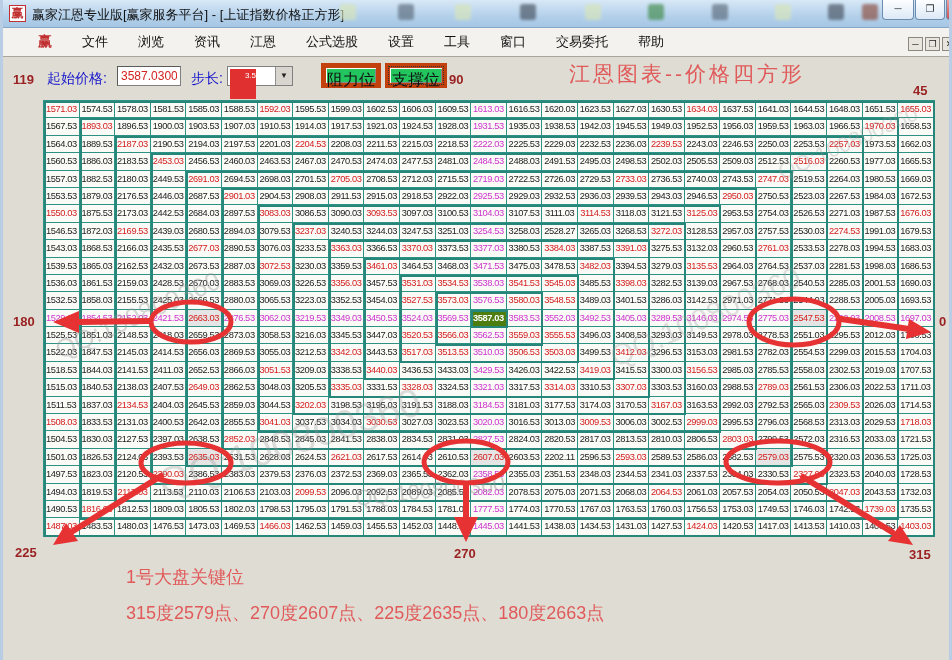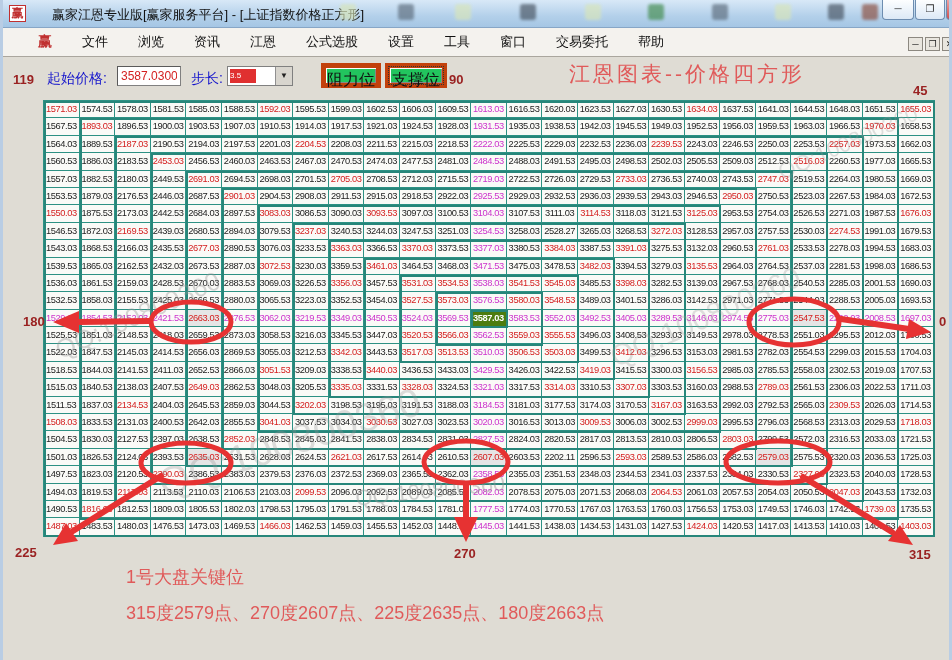--- a/index.html
+++ b/index.html
@@ -4,41 +4,41 @@
 <style>
   html,body{margin:0;padding:0;background:#888;}
   *{box-sizing:border-box;font-family:"Liberation Sans",sans-serif;}
   #app{position:relative;width:952px;height:660px;background:#dfdcd4;overflow:hidden;
        border-left:3px solid #b9cde4;border-right:3px solid #b9cde4;}
   
   .titlebar{position:absolute;left:-3px;top:0;width:952px;height:28px;
     background:linear-gradient(#d8e8f7,#b3d0ea 60%,#a5c6e4);border-bottom:1px solid #87a6c6;z-index:20;}
   .app-icon{position:absolute;left:9px;top:5px;width:17px;height:17px;background:#fff;
     border:1px solid #c03030;color:#c03030;font-size:12px;font-weight:bold;text-align:center;line-height:15px;}
-  .title-text{position:absolute;left:32px;top:6px;font-size:13px;color:#111;white-space:nowrap;margin-left:20px;}
+  .title-text{position:absolute;left:32px;top:6px;font-size:13px;color:#111;white-space:nowrap;}
   .blob{position:absolute;top:4px;width:16px;height:16px;border-radius:3px;filter:blur(1.5px);opacity:.65;}
   .win-btn{position:absolute;top:0;height:20px;border:1px solid #6d8db0;border-top:none;
     border-radius:0 0 4px 4px;background:linear-gradient(#fdfeff,#dce9f6);color:#333;
     font-size:10px;text-align:center;line-height:18px;}
   .win-btn.close{background:linear-gradient(#f0a0a0,#d05050);color:#fff;}
   
   .menubar{position:absolute;left:-3px;top:28px;width:952px;height:29px;background:#f4f2ee;
     border-bottom:1px solid #aaa69e;display:flex;align-items:center;padding-left:38px;gap:30px;z-index:20;}
   .menu-icon{color:#c03030;font-weight:bold;font-size:14px;}
   .menu-item{font-size:13px;color:#111;white-space:nowrap;cursor:default;}
   .mdi-btn{position:absolute;top:37px;width:15px;height:14px;background:#e9e6df;border:1px solid #8c8880;
     font-size:9px;line-height:12px;text-align:center;color:#222;z-index:21;}
   
   .deg{position:absolute;color:#9a2222;font-size:13px;font-weight:bold;z-index:6;}
   .lbl-blue{position:absolute;color:#1515cc;font-size:14px;z-index:6;}
   .tb-input{position:absolute;left:114px;top:66px;width:64px;height:20px;border:1px solid #808080;
     border-top-color:#5a5a5a;border-left-color:#5a5a5a;background:#fff;color:#d42020;font-size:12px;padding:1px 3px;z-index:6;}
   .combo{position:absolute;left:224px;top:66px;width:66px;height:20px;background:#fff;border:1px solid #808080;z-index:6;}
-  .combo .swatch{position:absolute;left:2px;top:2px;width:26px;height:14px;background:#e03030;color:#fff;
-    font-size:8px;text-align:left;line-height:14px;}
+  .combo .swatch{position:absolute;left:2px;top:2px;width:26px;height:30px;background:#e03030;color:#fff;
+    font-size:8px;text-align:right;line-height:14px;}
   .combo .drop{position:absolute;right:0;top:0;width:17px;height:18px;background:#d8d5ce;border-left:1px solid #909090;
     font-size:8px;text-align:center;line-height:17px;color:#222;}
   .tb-btn{position:absolute;top:63px;height:25px;background:#22c55e;border:5px solid #c2410c;
     box-shadow:inset 1px 1px 0 #ffffff, inset -1px -1px 0 #888;font-size:16px;color:#111;
     text-align:center;line-height:23px;z-index:6;}
   .tb-btn.focused{outline:1px dotted #333;outline-offset:-4px;}
   .chart-title{position:absolute;left:566px;top:60px;font-size:21px;letter-spacing:3px;color:#e05a5a;z-index:6;}
   
   .gridwrap{position:absolute;left:40px;top:100px;width:892px;height:437px;border:1px solid #2d9184;
     background:#2d9184;z-index:2;}
@@ -105,21 +105,21 @@
   <div class="combo">
     <div class="swatch">3.5</div>
     <div class="drop">▼</div>
   </div>
   <div class="tb-btn" style="left:318px;width:60px;">阻力位</div>
   <div class="tb-btn focused" style="left:382px;width:62px;">支撑位</div>
   <div class="deg" style="left:446px;top:72px;">90</div>
   <div class="chart-title">江恩图表--价格四方形</div>
   <div class="deg" style="left:910px;top:83px;">45</div>
 
-  <div class="deg" style="left:20px;top:314px;">180</div>
+  <div class="deg" style="left:10px;top:314px;">180</div>
   <div class="deg" style="left:936px;top:314px;">0</div>
   <div class="deg" style="left:12px;top:545px;">225</div>
   <div class="deg" style="left:451px;top:546px;">270</div>
   <div class="deg" style="left:906px;top:547px;">315</div>
 
   <div class="gridwrap">
     <div class="ggrid">
         <div class="cc r">1571.03</div>
         <div class="cc">1574.53</div>
         <div class="cc">1578.03</div>

